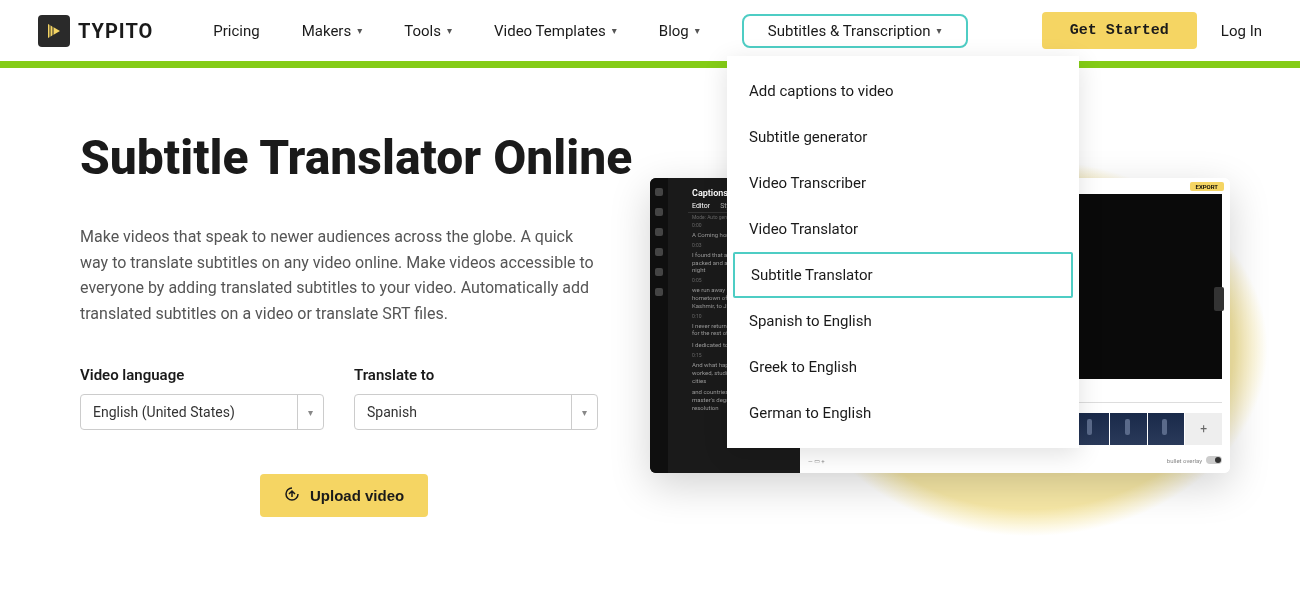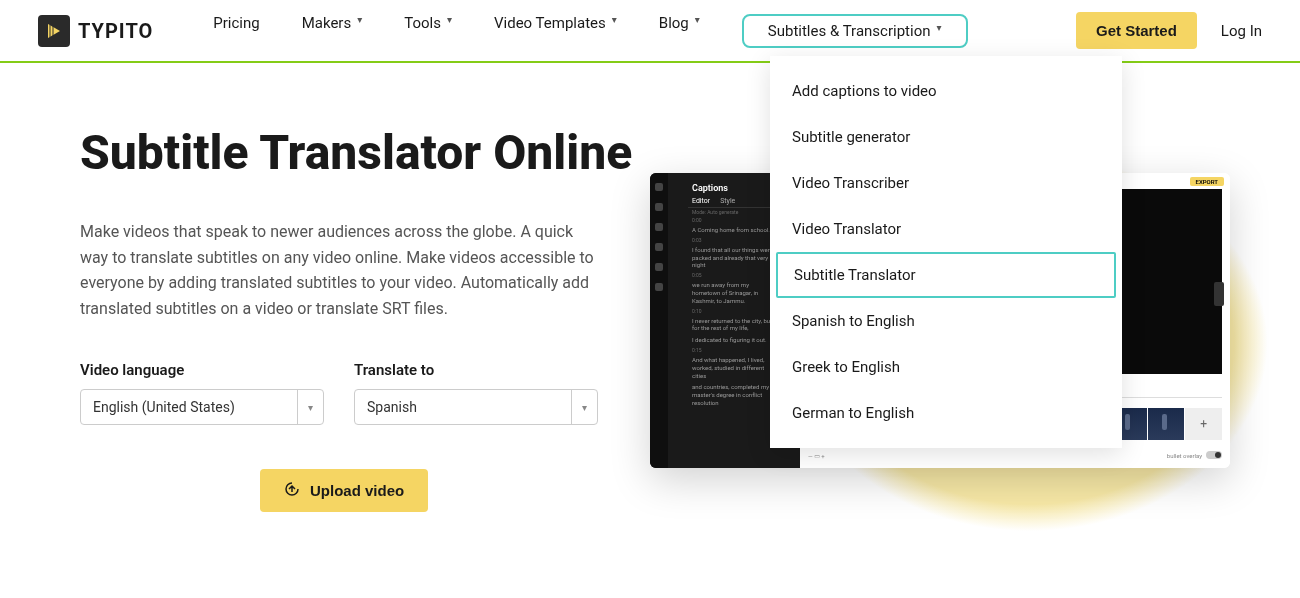--- a/index.html
+++ b/index.html
@@ -1,32 +1,32 @@
 <!DOCTYPE html>
 <html><head>
 <meta charset="utf-8">
 <style>
 * { margin: 0; padding: 0; box-sizing: border-box; }
 body { font-family: -apple-system, BlinkMacSystemFont, "Segoe UI", Roboto, sans-serif; background: #fff; width: 1300px; height: 598px; overflow: hidden; position: relative; }
 
-.header { display: flex; align-items: center; padding: 12px 38px; border-bottom: 2px solid #84cc16; position: relative; z-index: 10; background: #fff; }
+.header { display: flex; align-items: center; padding: 12px 38px; border-bottom: 7px solid #84cc16; position: relative; z-index: 10; background: #fff; }
 .logo { display: flex; align-items: center; gap: 8px; margin-right: 60px; }
 .logo-icon { width: 32px; height: 32px; background: #2a2a2a; border-radius: 4px; display: flex; align-items: center; justify-content: center; }
 .logo-text { font-size: 20px; font-weight: 700; letter-spacing: 1px; color: #1a1a1a; }
 
 .nav { display: flex; gap: 42px; flex: 1; }
-.nav-item { display: flex; align-items: flex-start; gap: 6px; font-size: 15px; color: #1a1a1a; cursor: pointer; position: relative; }
+.nav-item { display: flex; align-items: center; gap: 6px; font-size: 15px; color: #1a1a1a; cursor: pointer; position: relative; }
 .nav-item.active { border: 2px solid #4ecdc4; padding: 6px 24px; border-radius: 8px; }
 .chev { font-size: 10px; color: #555; }
 
 .actions { display: flex; align-items: center; gap: 24px; }
-.btn-primary { background: #f5d563; color: #1a1a1a; padding: 10px 20px; border-radius: 4px; font-weight: 600; font-size: 15px; cursor: pointer; border: none; }
+.btn-primary { background: #f5d563; color: #1a1a1a; padding: 10px 28px; border-radius: 4px; font-weight: 600; font-size: 15px; cursor: pointer; border: none; font-family: Liberation Mono, monospace; }
 .login { font-size: 15px; color: #1a1a1a; cursor: pointer; }
 
-.dropdown { position: absolute; top: 56px; left: 770px; width: 352px; background: #fff; box-shadow: 0 6px 24px rgba(0,0,0,0.12); padding: 12px 0; z-index: 20; }
+.dropdown { position: absolute; top: 56px; left: 727px; width: 352px; background: #fff; box-shadow: 0 6px 24px rgba(0,0,0,0.12); padding: 12px 0; z-index: 20; }
 .dropdown-item { padding: 14px 22px; font-size: 15px; color: #1a1a1a; cursor: pointer; }
 .dropdown-item.highlighted { border: 2px solid #4ecdc4; margin: 0 6px; border-radius: 2px; padding: 12px 16px; }
 
 .main { display: flex; padding: 60px 80px 0 80px; position: relative; }
 .left { width: 560px; }
 .title { font-size: 48px; font-weight: 800; color: #1a1a1a; line-height: 1.25; margin-bottom: 36px; }
 .desc { font-size: 16px; color: #555; line-height: 1.6; margin-bottom: 40px; max-width: 520px; }
 
 .selects { display: flex; gap: 30px; align-items: center; }
 .select-group { display: flex; flex-direction: column; gap: 10px; }

